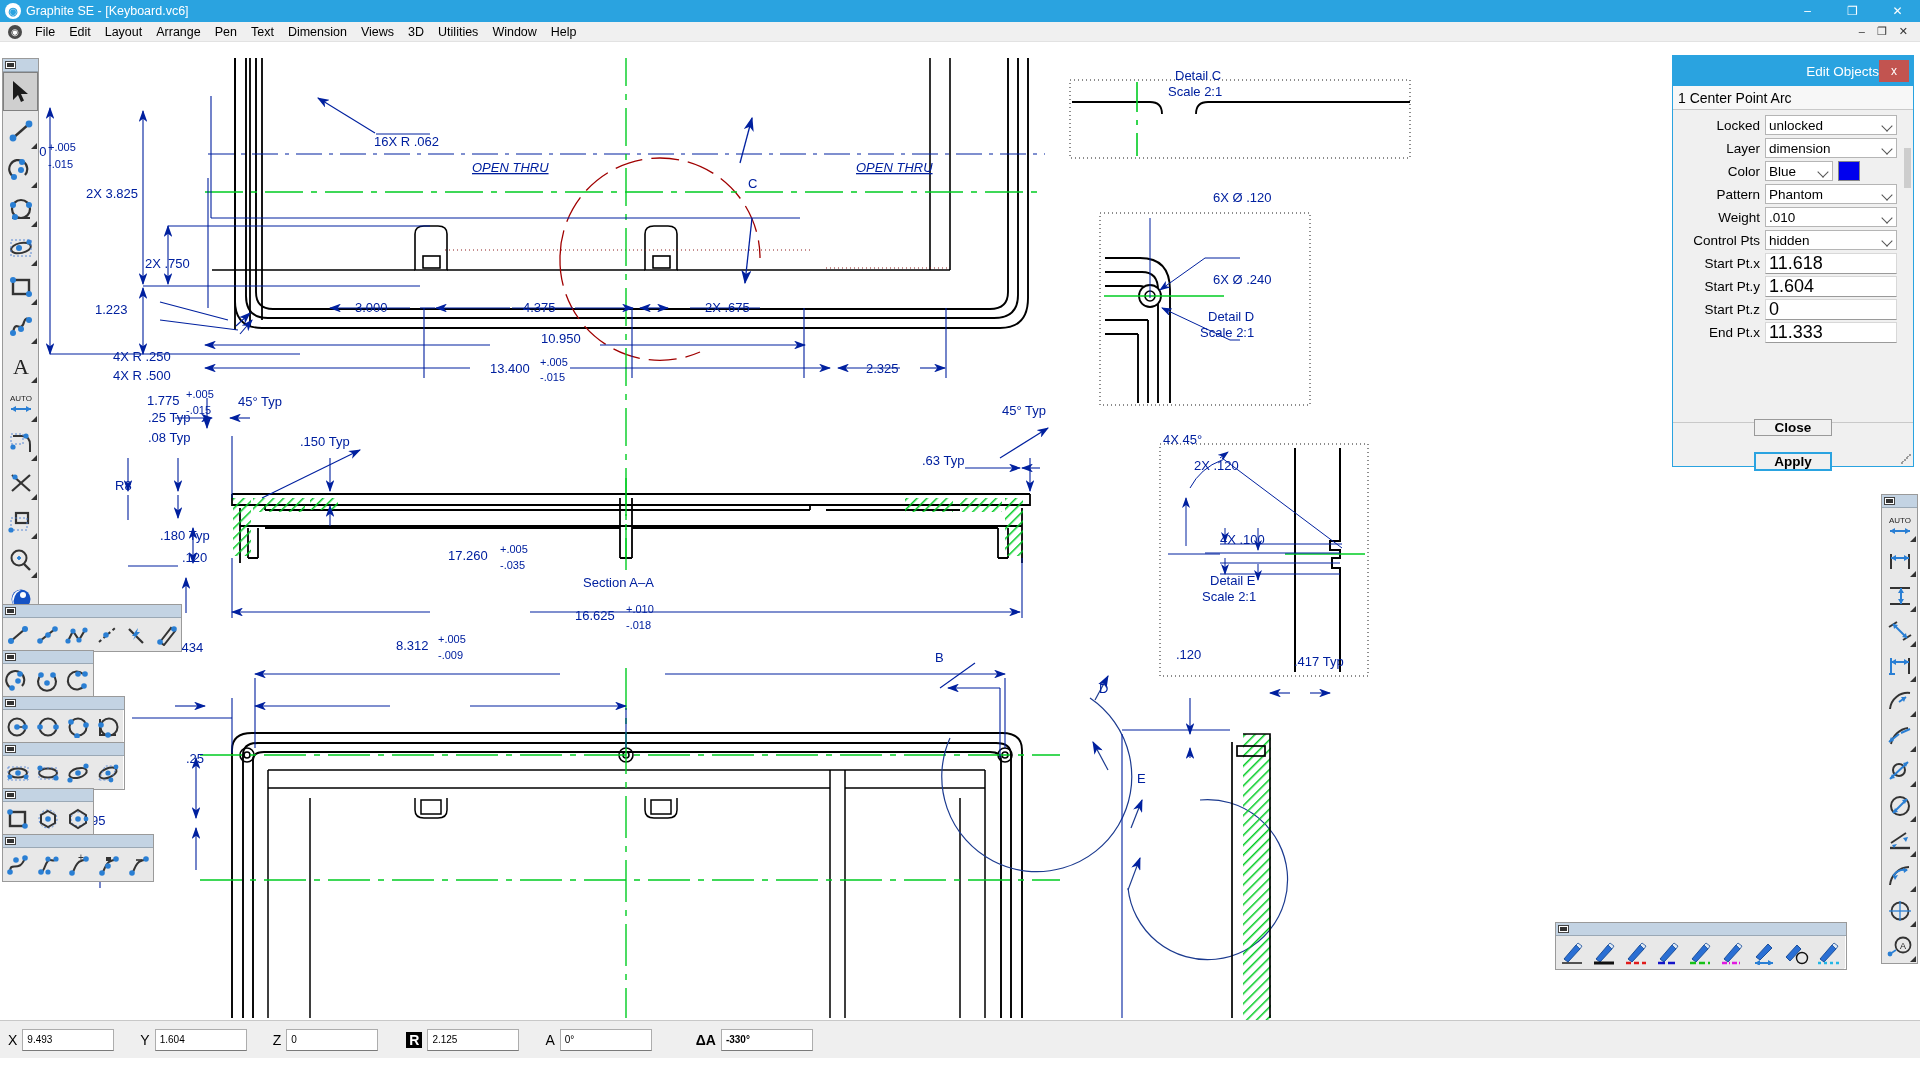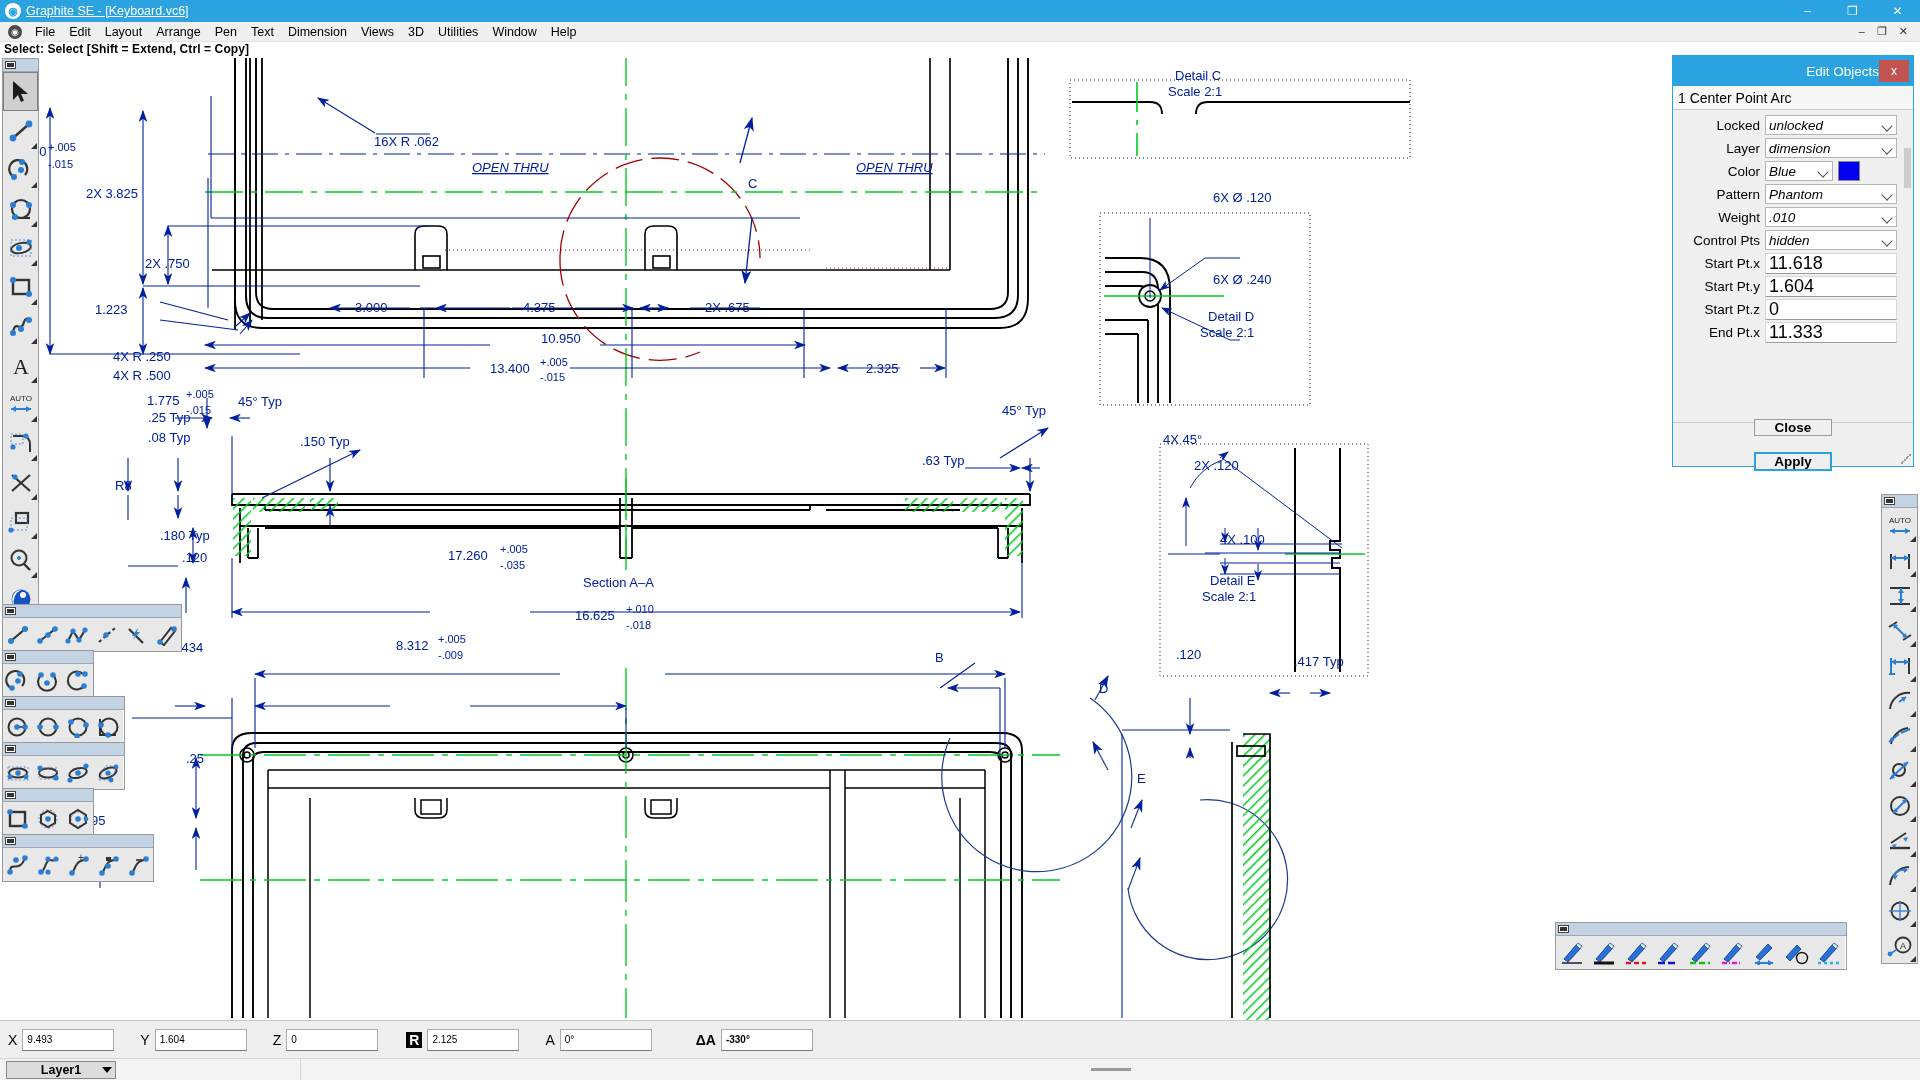--- a/index.html
+++ b/index.html
@@ -16,21 +16,21 @@
   .titlebar {
     position:absolute; left:0; top:0; width:1920px; height:22px;
     background:#2aa3e0; color:#fff; display:flex; align-items:center;
     font-size:12.5px;
   }
   .titlebar .tb-icon {
     width:16px; height:16px; margin:0 5px 0 5px; border-radius:50%;
     background:#fff; color:#2aa3e0; font-size:11px; line-height:16px;
     text-align:center; font-weight:bold;
   }
-  .titlebar .tb-text { flex:0 0 auto;text-decoration:underline; }
+  .titlebar .tb-text { flex:0 0 auto; }
   .titlebar .tb-spacer { flex:1 1 auto; }
   .win-btns { display:flex; height:22px; }
   .win-btn {
     width:45px; height:22px; display:flex; align-items:center; justify-content:center;
     color:#fff; font-size:12px;
   }
 
   
   .menubar {
     position:absolute; left:0; top:22px; width:1920px; height:20px;
@@ -173,21 +173,20 @@
     position:relative; height:312px; padding:4px 0 0 8px; overflow:hidden;
   }
   .frow { display:flex; align-items:center; height:22.5px; margin-bottom:0.5px; padding-right:16px; }
   .frow .flbl {
     width:84px; text-align:right; padding-right:5px; font-size:13.5px; color:#000;
   }
   .frow .fsel {
     flex:1 1 auto; height:20px; background:#fff; border:1px solid #b5b5b5;
     display:flex; align-items:center; padding-left:3px; font-size:13.5px;
     position:relative;
-    font-style:italic;
   }
   .frow .fsel .chev {
     position:absolute; right:5px; top:6px; width:8px; height:8px;
     border-left:1.6px solid #555; border-bottom:1.6px solid #555;
     transform:rotate(-45deg);
   }
   .frow .fsel.narrow { flex:0 0 68px; }
   .frow .swatch { width:22px;height:20px;margin-left:5px;border:1px solid #888; }
   .frow .ftext {
     flex:1 1 auto; height:21px; background:#fff;
@@ -251,21 +250,20 @@
     <div class="mi">Window</div>
     <div class="mi">Help</div>
     <div class="mb-spacer"></div>
     <div class="mb-right">
       <span>–</span>
       <span>❐</span>
       <span>✕</span>
     </div>
   </div>
 
-  <div class="promptbar">Select: Select  [Shift = Extend, Ctrl = Copy]</div>
 
   <div class="canvas">
     <svg class="draw" viewBox="0 0 1920 962" xmlns="http://www.w3.org/2000/svg">
       <defs>
         <marker id="ar" markerWidth="11" markerHeight="8" refX="10" refY="4" orient="auto">
           <path d="M0,0 L11,4 L0,8 L3,4 Z" fill="#00209f"></path>
         </marker>
         <marker id="arS" markerWidth="11" markerHeight="8" refX="1" refY="4" orient="auto">
           <path d="M11,0 L0,4 L11,8 L8,4 Z" fill="#00209f"></path>
         </marker>
@@ -1279,23 +1277,14 @@
     <div class="sfield" style="margin-left:26px;">
       <span class="slbl">A</span>
       <span class="sval">0°</span>
     </div>
     <div class="sfield wide" style="margin-left:44px;font-weight:bold;">
       <span class="slbl">ΔA</span>
       <span class="sval">-330°</span>
     </div>
   </div>
 
-  <div class="layerbar">
-    <div class="layer-combo">
-      <span>Layer1</span>
-      <i class="cb-arrow"></i>
-    </div>
-    <div class="lb-scroll">
-        <div class="thumb"></div>
-      </div>
-  </div>
 
 </div>
 
 </body></html>

